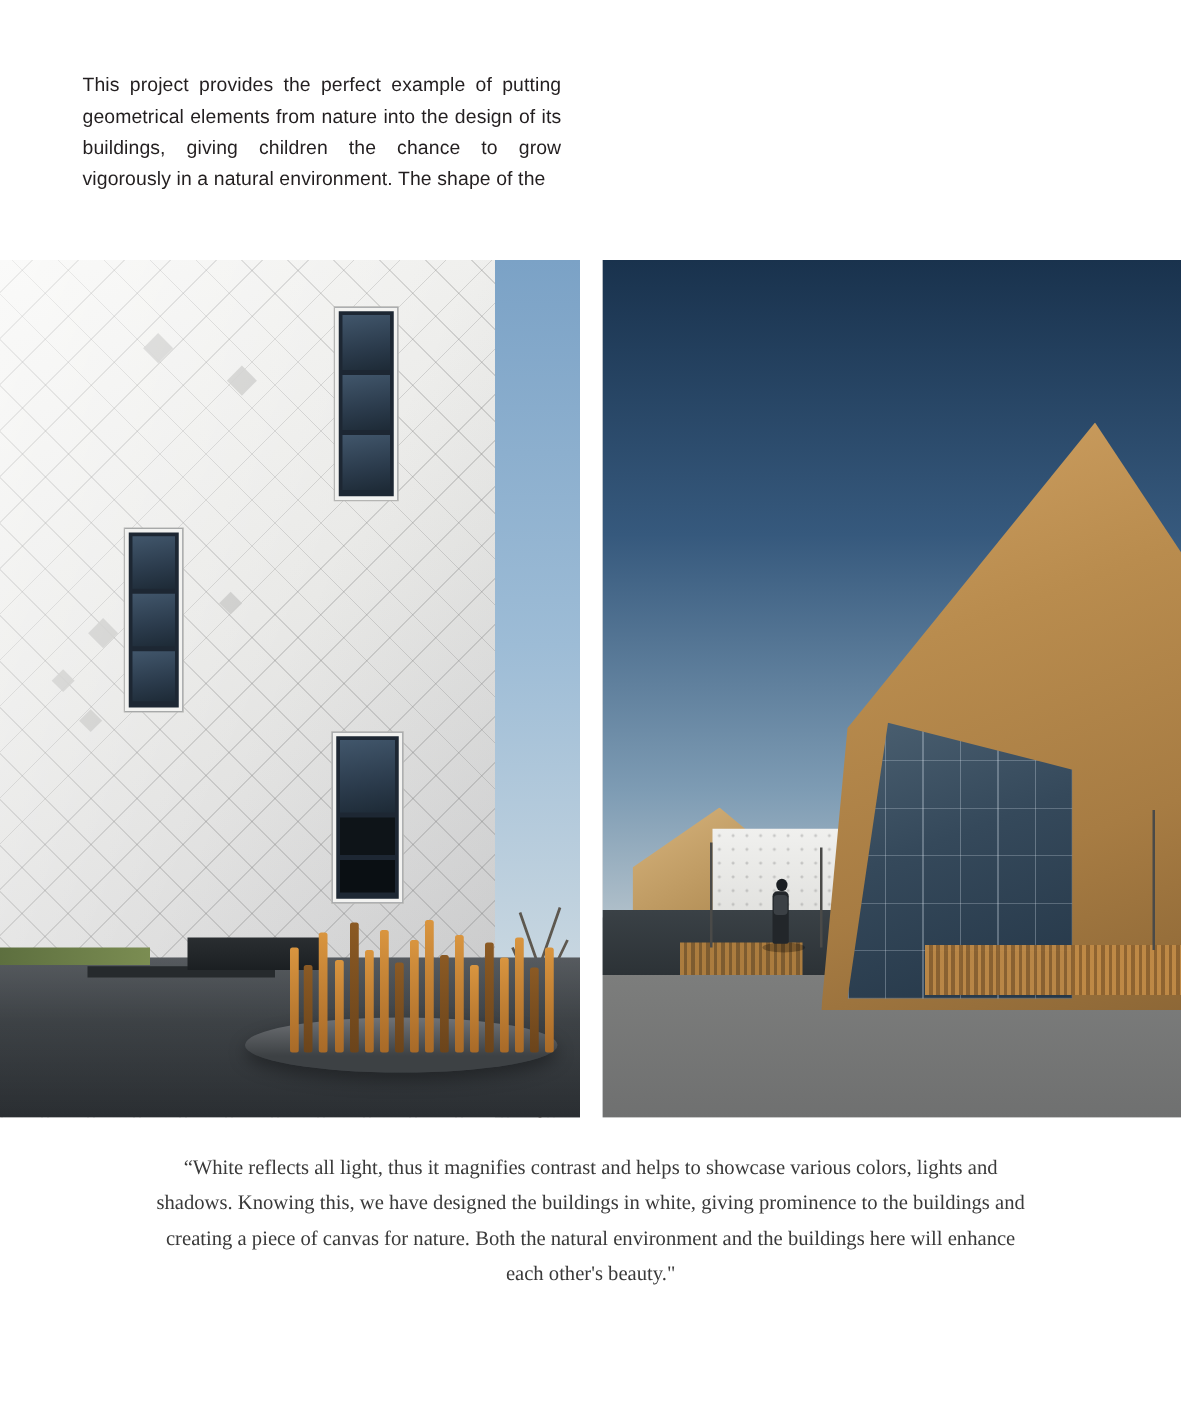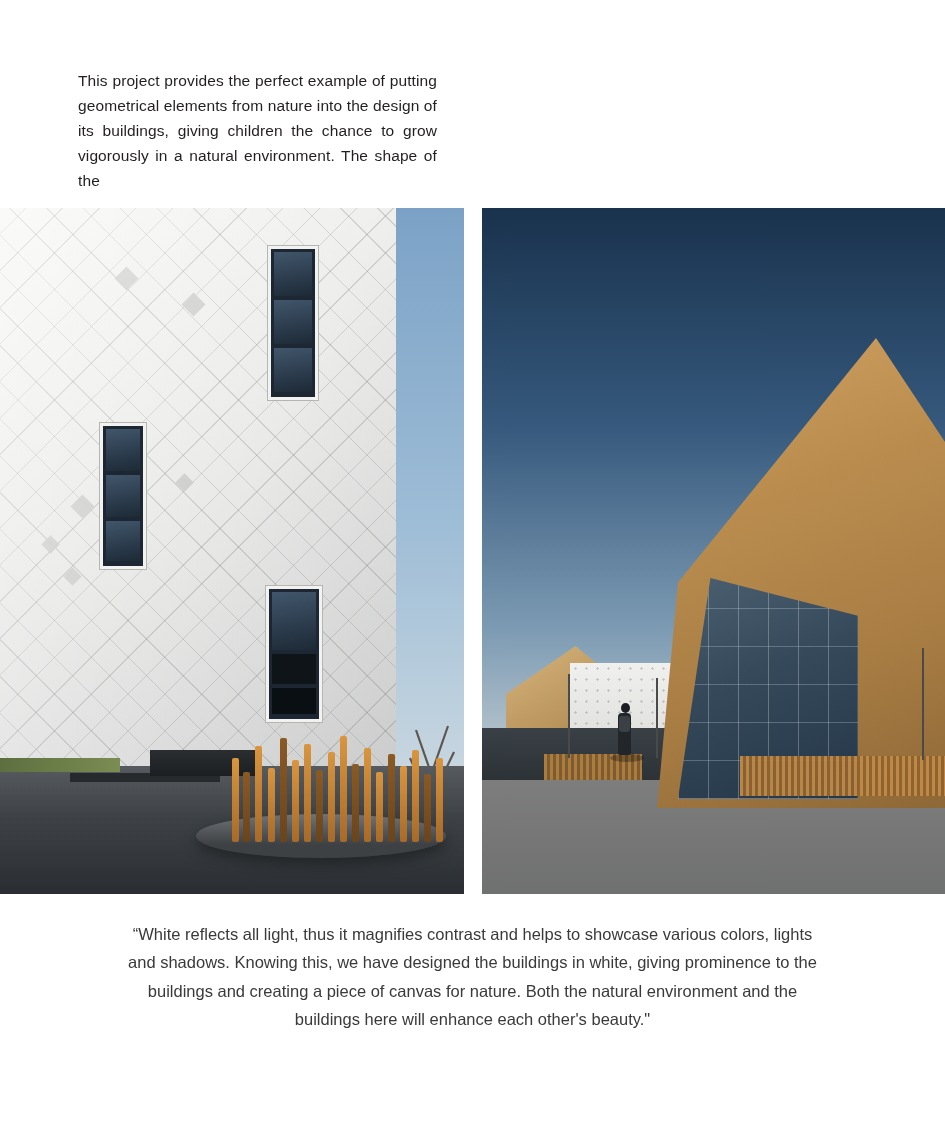--- a/index.html
+++ b/index.html
@@ -31,21 +31,21 @@
   }
   .intro-col {
     width: 383px;
     font-size: 15.5px;
     line-height: 1.62;
     text-align: justify;
     text-justify: inter-word;
     color: #231f20;
     letter-spacing: 0.1px;
   }
-  .intro-col p { margin: 12px; }
+  .intro-col p { margin: 0; }
 
   
   .image-band {
     position: absolute;
     top: 208px;
     left: 0;
     width: 945px;
     height: 686px;
     display: flex;
     gap: 18px;
@@ -258,20 +258,21 @@
   .quote {
     position: absolute;
     left: 0; top: 920px;
     width: 945px;
     padding: 0 120px;
     box-sizing: border-box;
     text-align: center;
     font-size: 16.5px;
     line-height: 1.72;
     color: #3a3a3a;
+    font-family: Liberation Serif, serif;
   }
   .quote p { margin: 0; }
 </style>
 </head>
 <body>
 
 <div class="page">
 
   <div class="intro-columns">
     <div class="intro-col">

